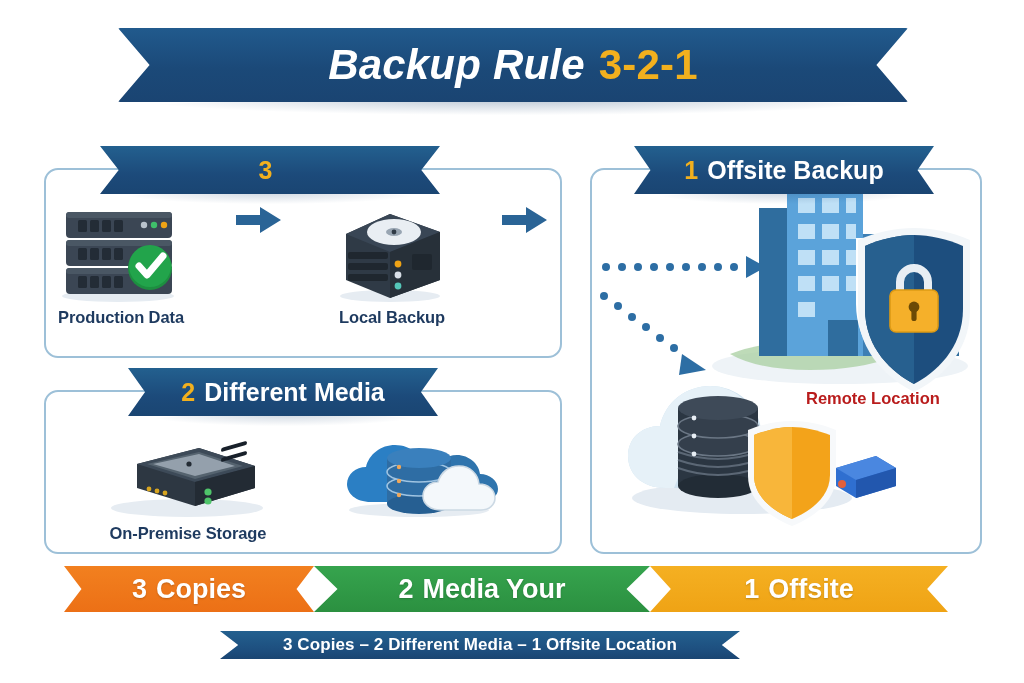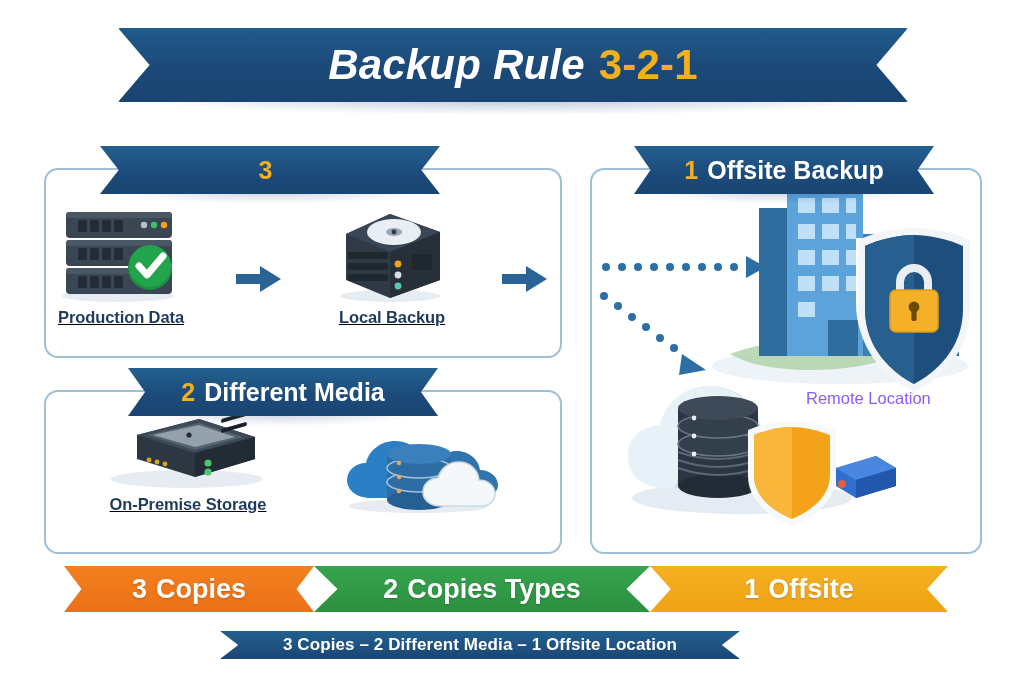--- a/index.html
+++ b/index.html
@@ -89,23 +89,21 @@
   .hdr-shadow {
     position: absolute; height: 12px; border-radius: 50%;
     background: radial-gradient(ellipse at 50% 0%, rgba(30,70,115,.22) 0%, rgba(30,70,115,0) 72%);
     pointer-events: none;
   }
 
   
   .icon-row {
     position: absolute;
     display: flex;
-    align-items: flex-end;
     justify-content: space-between;
-    text-decoration: underline;
   }
   .icon-cell {
     display: flex;
     flex-direction: column;
     align-items: center;
   }
   .icon-art {
     display: flex;
     align-items: flex-end;
     justify-content: center;
@@ -114,30 +112,30 @@
     margin-top: 6px;
     font-size: 16.5px;
     font-weight: bold;
     color: #1e3a5f;
     white-space: nowrap;
     letter-spacing: -.1px;
   }
   .arrow-cell { padding-bottom: 34px; }
 
   #row-copies { left: 56px; top: 206px; width: 492px; }
-  #row-media  { left: 96px; top: 411px; width: 420px; justify-content: center; gap: 56px; }
+  #row-media  { left: 96px; top: 440px; width: 420px; justify-content: center; gap: 56px; }
 
   
   #offsite-art { position: absolute; left: 590px; top: 168px; width: 388px; height: 382px; }
   #remote-label {
     position: absolute;
     left: 806px; top: 389px;
     font-size: 16.5px;
-    font-weight: normal;
-    color: #8b5cf6;
+    font-weight: bold;
+    color: #b91c1c;
     white-space: nowrap;
   }
 
   
   .band {
     position: absolute;
     height: 46px;
     display: flex;
     align-items: center;
     justify-content: center;
@@ -468,21 +466,21 @@
   </div>
 
   <div class="band" id="band-copies">
     <span>3</span>
     <span style="width:9px"></span>
     <span>Copies</span>
   </div>
   <div class="band" id="band-media">
     <span>2</span>
     <span style="width:9px"></span>
-    <span>Copies Types</span>
+    <span>Media Your</span>
   </div>
   <div class="band" id="band-offsite">
     <span>1</span>
     <span style="width:9px"></span>
     <span>Offsite</span>
   </div>
 
   <div id="footer-ribbon">
     <span>3 Copies – 2 Different Media – 1 Offsite Location</span>
   </div>

